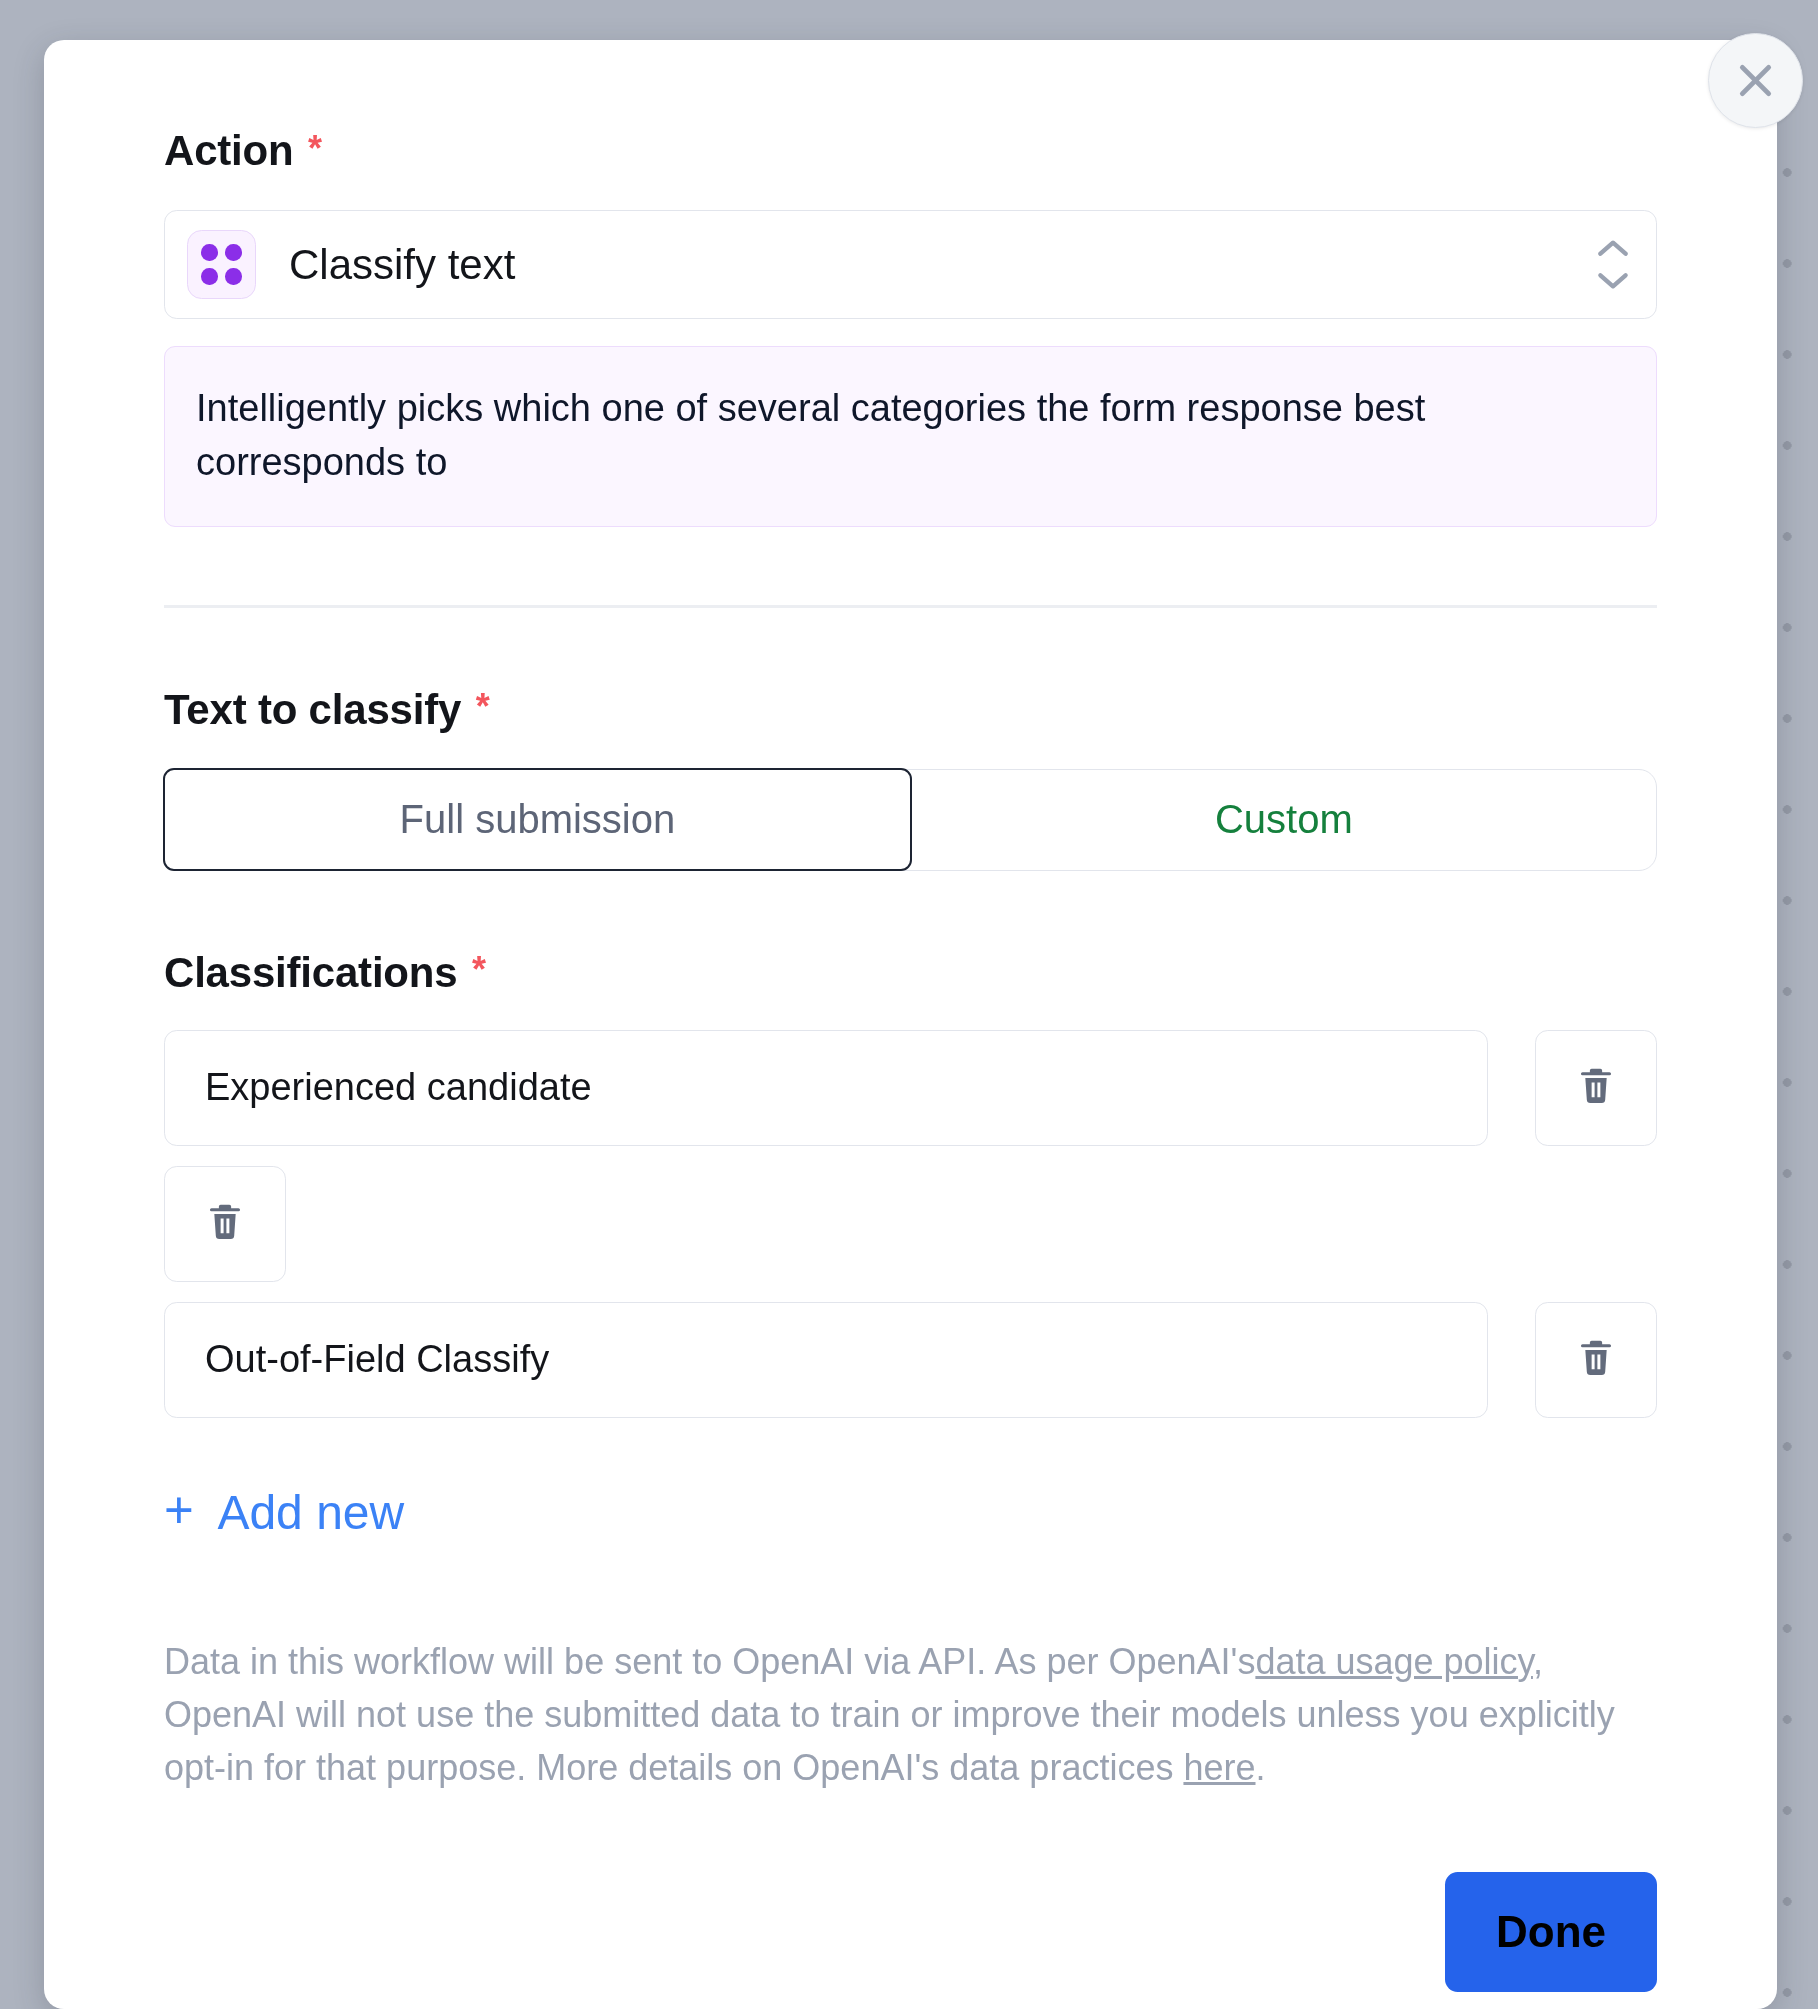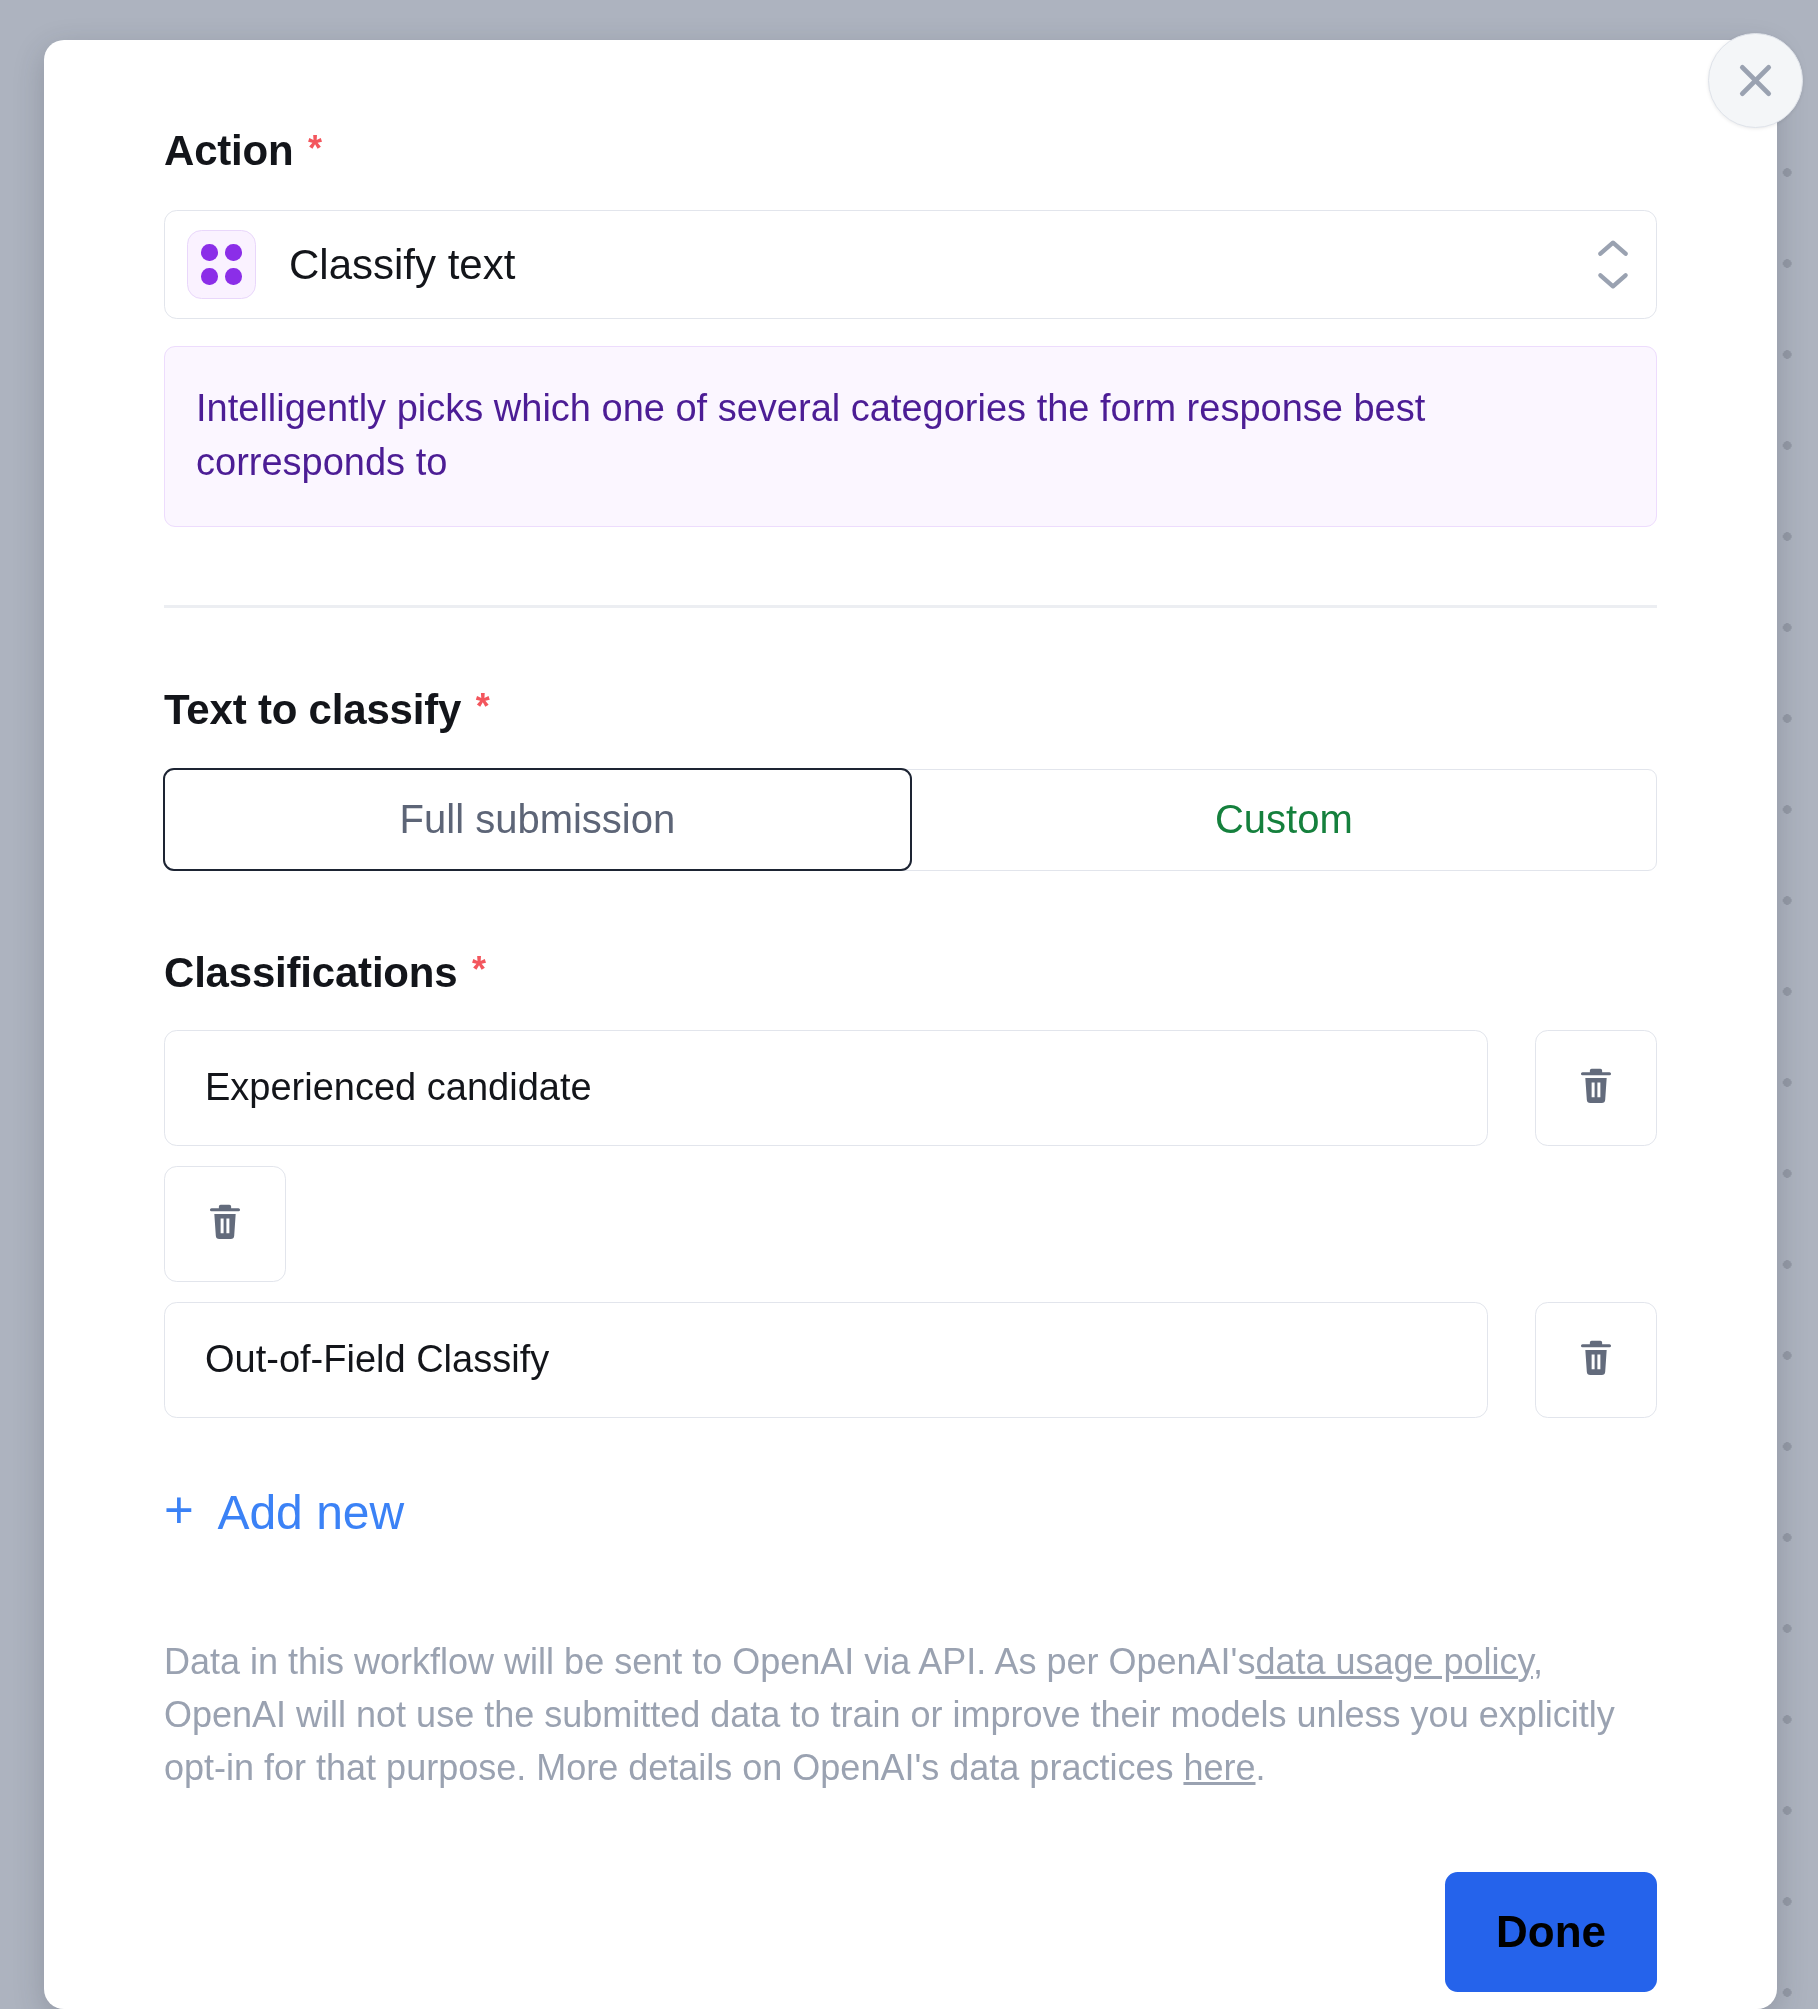--- a/index.html
+++ b/index.html
@@ -132,39 +132,39 @@
   .desc-box {
     margin-top: 27px;
     background: #fbf6ff;
     border: 1.8px solid #eddcfd;
     border-radius: 11px;
     padding: 35px 31px 36px 31px;
   }
   .desc-text {
     font-size: 38px;
     line-height: 1.42;
-    color: #4c1d95;
+    color: #0f172a;
   }
 
   
   .divider {
     height: 2.7px;
     background: #eceef2;
     margin: 78px 0 0 0;
   }
 
   
   .section { margin-top: 78px; }
 
   
   .segmented {
     margin-top: 35px;
     display: flex;
     height: 102px;
-    border-radius: 9px;
+    border-radius: 18px;
     border: 1.8px solid #e2e5ec;
     background: #fff;
     position: relative;
   }
   .seg-item {
     flex: 1 1 0;
     display: flex;
     align-items: center;
     justify-content: center;
     font-size: 40px;

